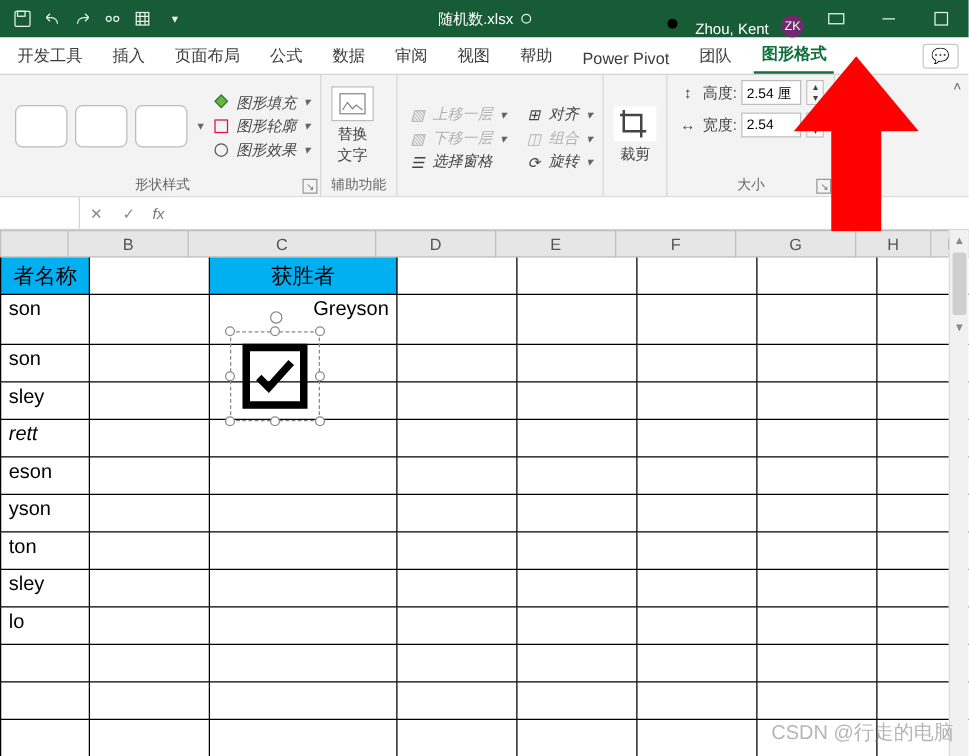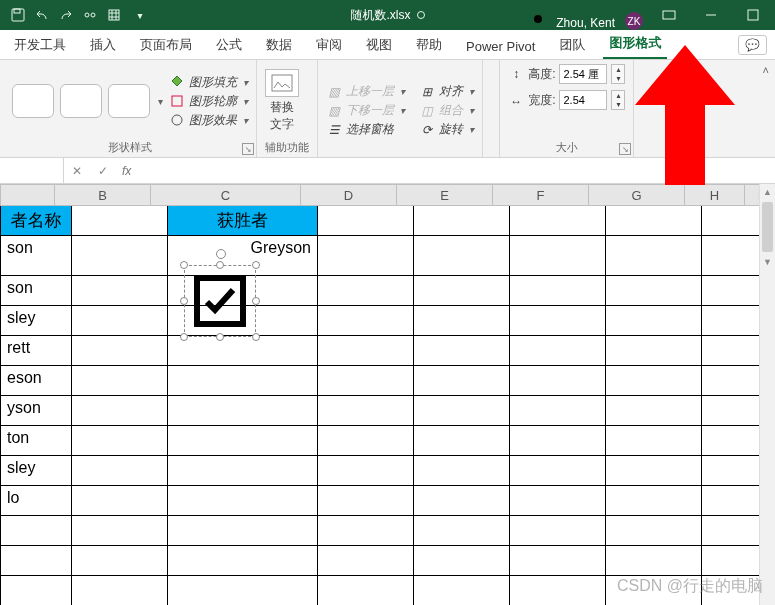--- a/index.html
+++ b/index.html
@@ -238,20 +238,30 @@
         <div class="line">
             <span class="ic">⟳</span>
             <span>旋转</span>
             <span class="drop">▾</span>
           </div>
       </div>
     </div>
   </div>
 
   <div class="group">
+    <div class="body">
+        <div class="bigbtn">
+          <div class="bicon" style="border:none;">
+            <svg width="28" height="26" viewBox="0 0 28 26">
+              <path d="M5 2v17h18M2 6h17v18" fill="none" stroke="#444" stroke-width="2"></path>
+            </svg>
+          </div>
+          <span>裁剪</span>
+        </div>
+      </div>
     <div class="label"></div>
   </div>
 
   <div class="group">
     <div class="body" style="flex-direction:column;align-items:flex-start;gap:6px;">
       <div class="sizebox">
         <span class="ic">↕</span>
         <span>高度:</span>
         <input value="2.54 厘" style="">
         <div class="spin">
@@ -338,21 +348,21 @@
         <div class="cell first">sley</div>
         <div class="cell"></div>
         <div class="cell" style="flex-basis: 150px; text-align: center;"></div>
         <div class="cell"></div>
         <div class="cell"></div>
         <div class="cell"></div>
         <div class="cell"></div>
         <div class="cell" style="flex-basis: 60px;"></div>
         <div class="cell" style="flex-basis: 30px;"></div>
       </div>
-      <div class="row" style="height: 30px;">
+      <div class="row" style="height: 30px; font-style: italic;">
         <div class="cell first">rett</div>
         <div class="cell"></div>
         <div class="cell" style="flex-basis: 150px; text-align: center;"></div>
         <div class="cell"></div>
         <div class="cell"></div>
         <div class="cell"></div>
         <div class="cell"></div>
         <div class="cell" style="flex-basis: 60px;"></div>
         <div class="cell" style="flex-basis: 30px;"></div>
       </div>

